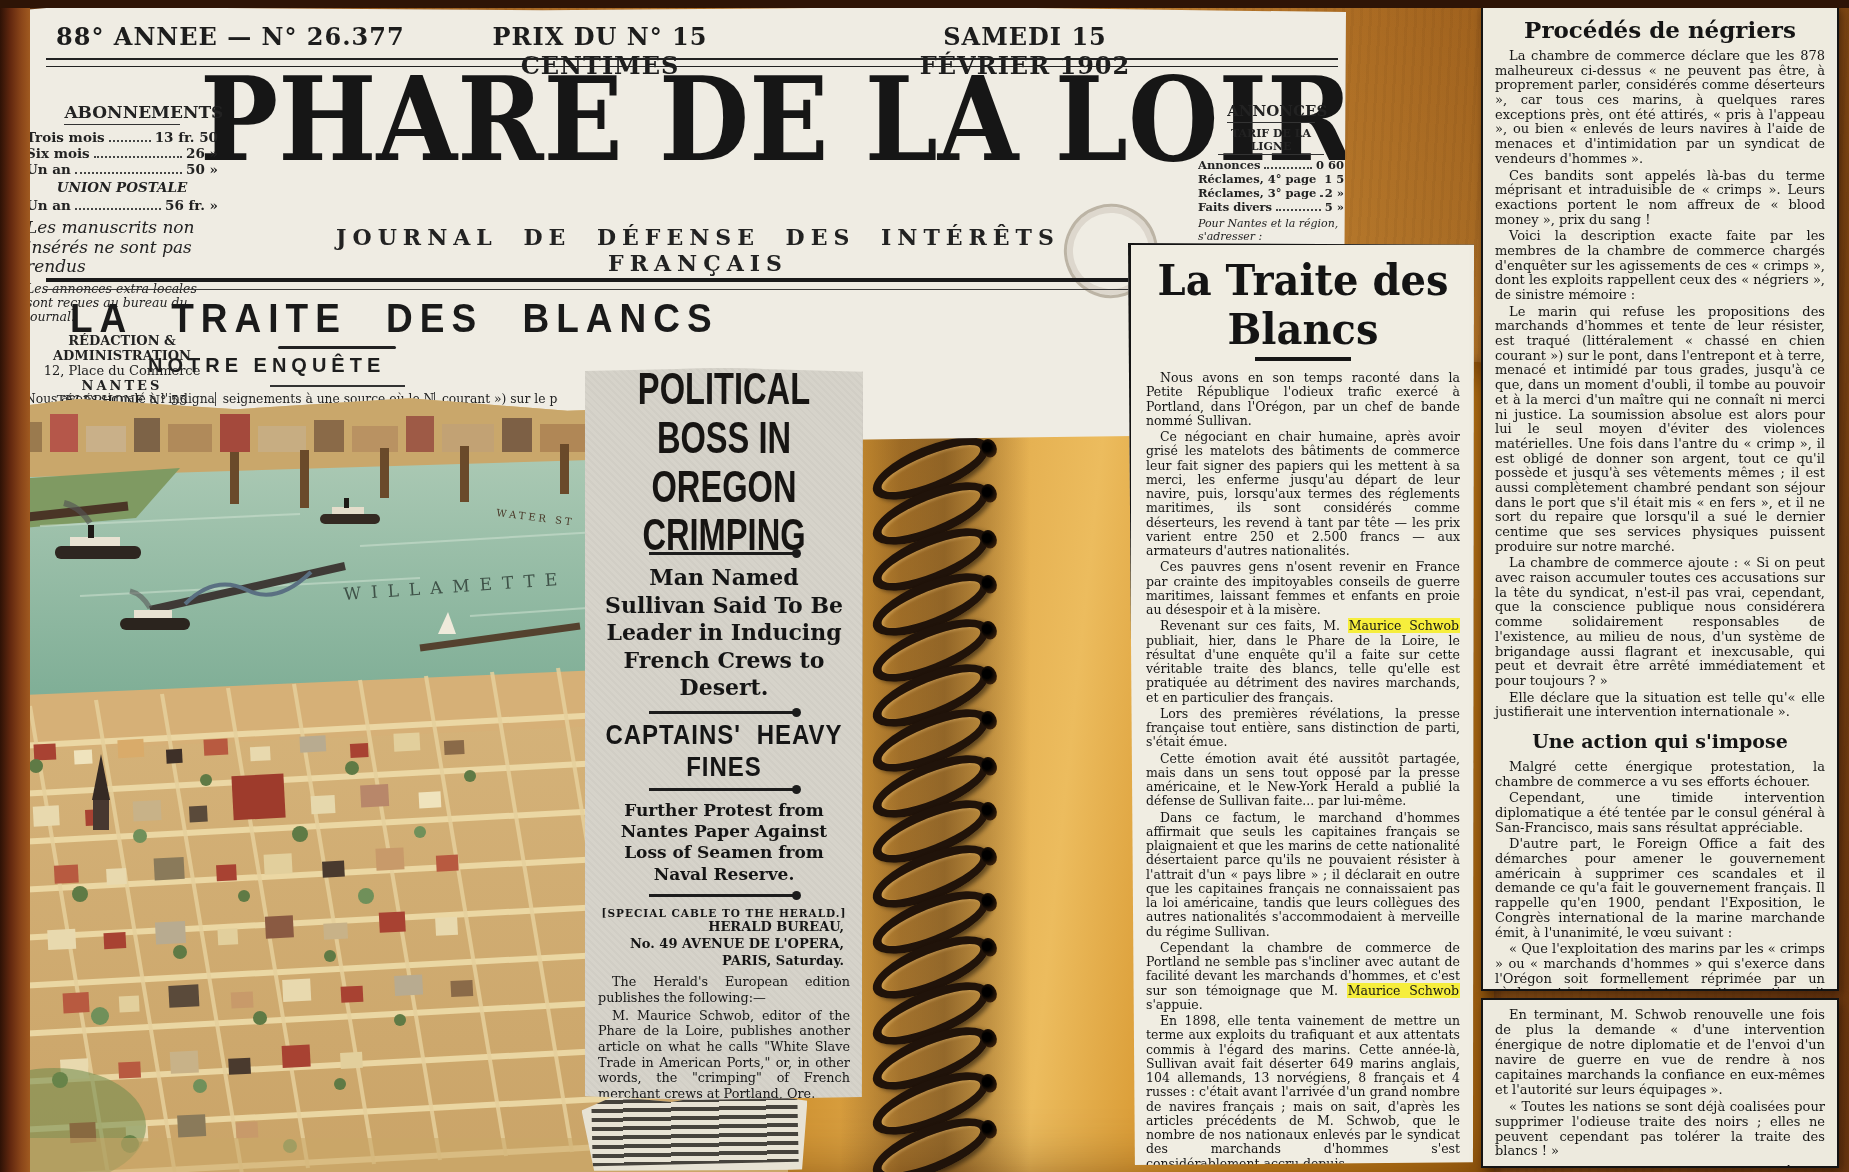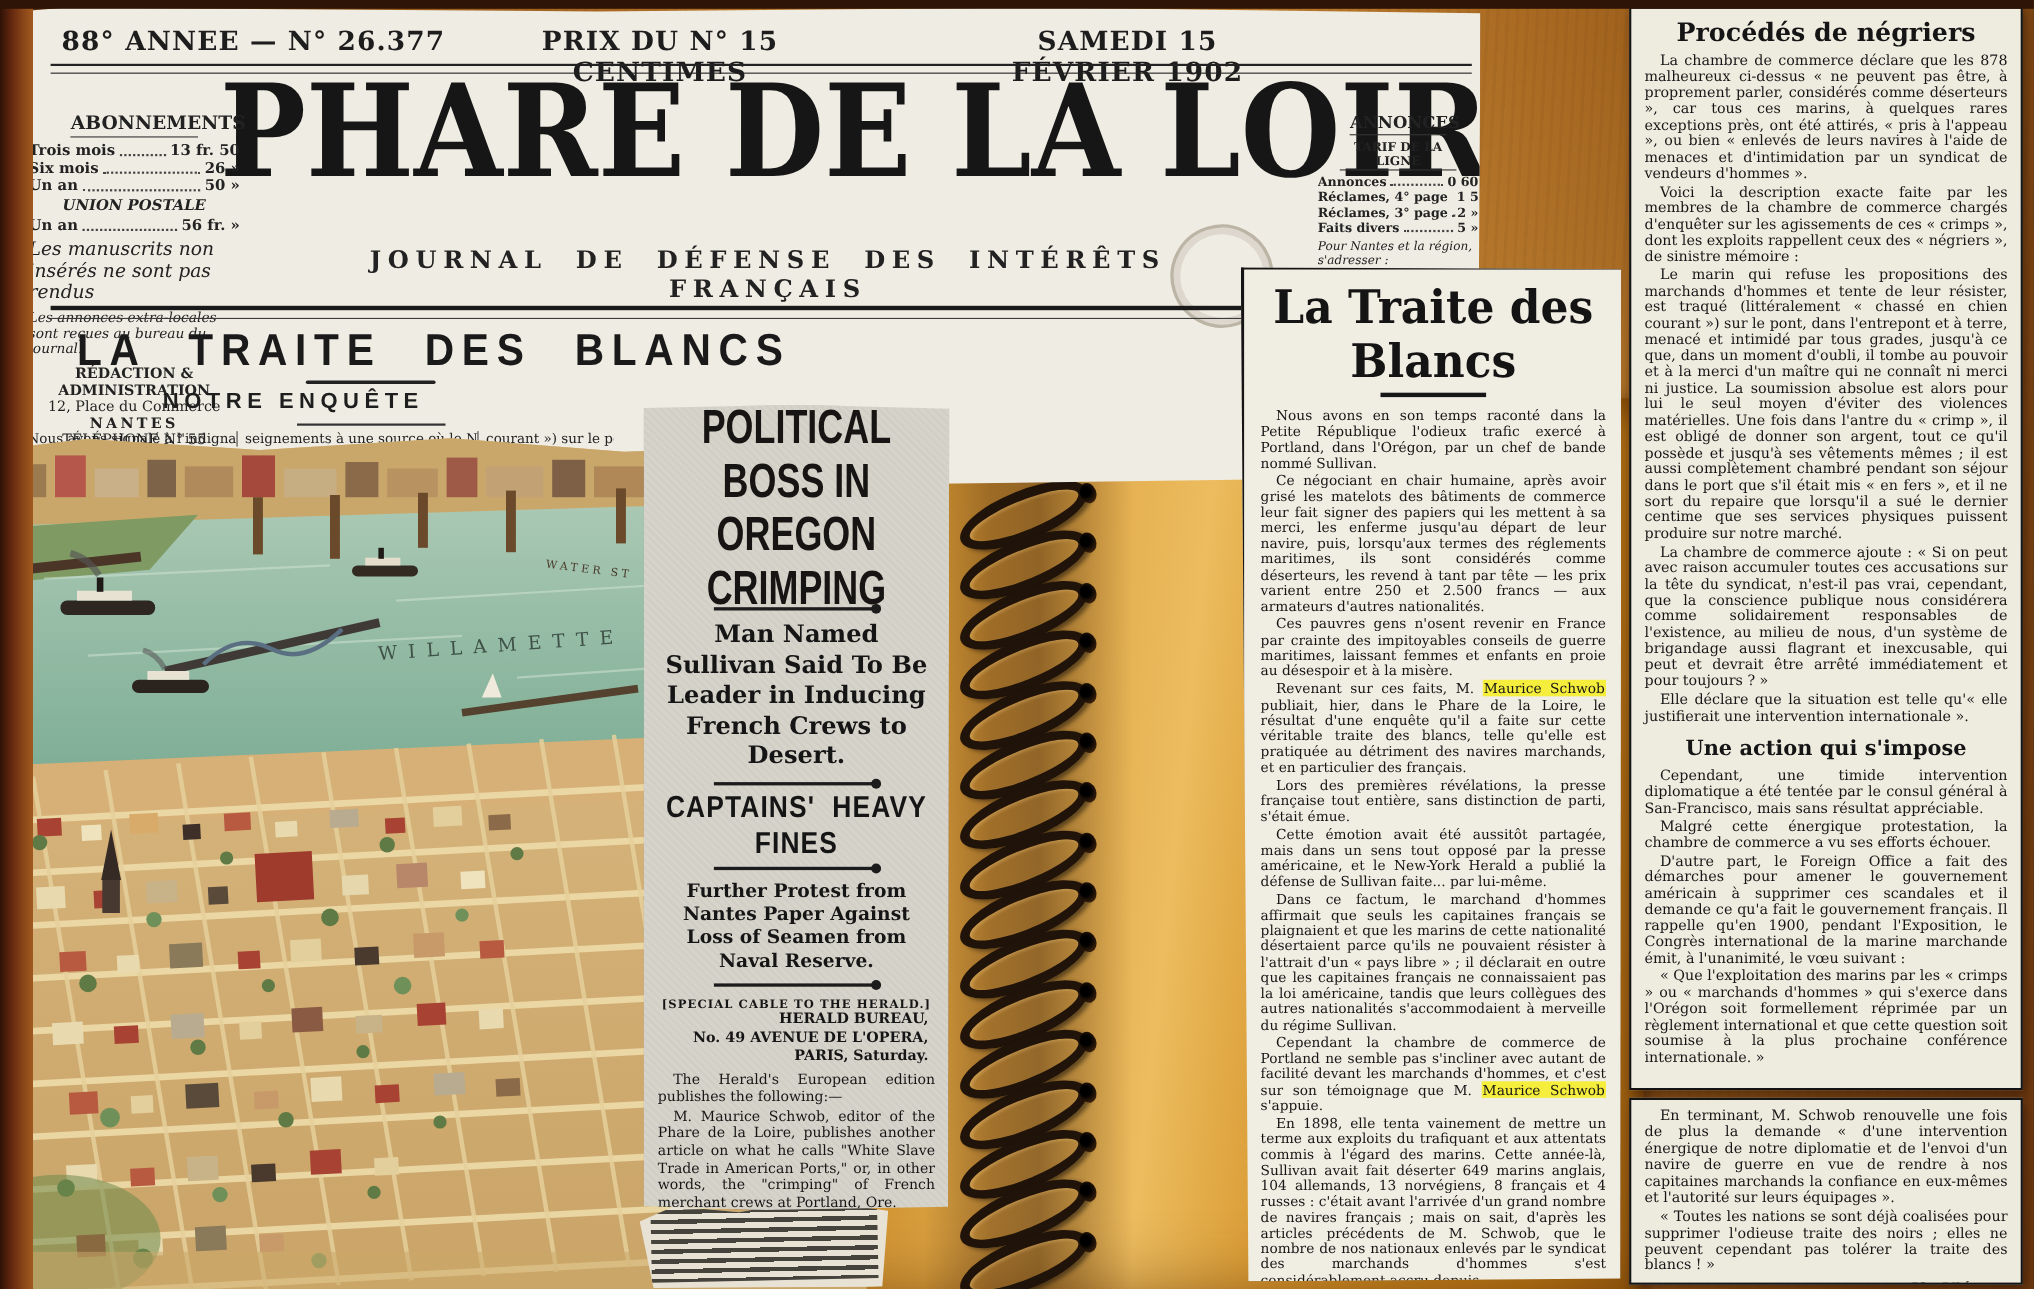--- a/index.html
+++ b/index.html
@@ -481,29 +481,30 @@
       <div>
           <p>En 1898, elle tenta vainement de mettre un terme aux exploits du trafiquant et aux attentats commis à l'égard des marins. Cette année-là, Sullivan avait fait déserter 649 marins anglais, 104 allemands, 13 norvégiens, 8 français et 4 russes : c'était avant l'arrivée d'un grand nombre de navires français ; mais on sait, d'après les articles précédents de M. Schwob, que le nombre de nos nationaux enlevés par le syndicat des marchands d'hommes s'est considérablement accru depuis.</p>
         </div>
     </div>
   </div>
 
   <div class="clip pr">
     <div class="pr-title">Procédés de négriers</div>
     <div class="pr-body">
         <p>La chambre de commerce déclare que les 878 malheureux ci-dessus « ne peuvent pas être, à proprement parler, considérés comme déserteurs », car tous ces marins, à quelques rares exceptions près, ont été attirés, « pris à l'appeau », ou bien « enlevés de leurs navires à l'aide de menaces et d'intimidation par un syndicat de vendeurs d'hommes ».</p>
+        <p>Ces bandits sont appelés là-bas du terme méprisant et intraduisible de « crimps ». Leurs exactions portent le nom affreux de « blood money », prix du sang !</p>
         <p>Voici la description exacte faite par les membres de la chambre de commerce chargés d'enquêter sur les agissements de ces « crimps », dont les exploits rappellent ceux des « négriers », de sinistre mémoire :</p>
         <p>Le marin qui refuse les propositions des marchands d'hommes et tente de leur résister, est traqué (littéralement « chassé en chien courant ») sur le pont, dans l'entrepont et à terre, menacé et intimidé par tous grades, jusqu'à ce que, dans un moment d'oubli, il tombe au pouvoir et à la merci d'un maître qui ne connaît ni merci ni justice. La soumission absolue est alors pour lui le seul moyen d'éviter des violences matérielles. Une fois dans l'antre du « crimp », il est obligé de donner son argent, tout ce qu'il possède et jusqu'à ses vêtements mêmes ; il est aussi complètement chambré pendant son séjour dans le port que s'il était mis « en fers », et il ne sort du repaire que lorsqu'il a sué le dernier centime que ses services physiques puissent produire sur notre marché.</p>
         <p>La chambre de commerce ajoute : « Si on peut avec raison accumuler toutes ces accusations sur la tête du syndicat, n'est-il pas vrai, cependant, que la conscience publique nous considérera comme solidairement responsables de l'existence, au milieu de nous, d'un système de brigandage aussi flagrant et inexcusable, qui peut et devrait être arrêté immédiatement et pour toujours ? »</p>
         <p>Elle déclare que la situation est telle qu'« elle justifierait une intervention internationale ».</p>
       </div>
     <div class="pr-sub">Une action qui s'impose</div>
     <div class="pr-body">
+        <p>Malgré cette énergique protestation, la chambre de commerce a vu ses efforts échouer.</p>
         <p>Cependant, une timide intervention diplomatique a été tentée par le consul général à San-Francisco, mais sans résultat appréciable.</p>
-        <p>Malgré cette énergique protestation, la chambre de commerce a vu ses efforts échouer.</p>
         <p>D'autre part, le Foreign Office a fait des démarches pour amener le gouvernement américain à supprimer ces scandales et il demande ce qu'a fait le gouvernement français. Il rappelle qu'en 1900, pendant l'Exposition, le Congrès international de la marine marchande émit, à l'unanimité, le vœu suivant :</p>
         <p>« Que l'exploitation des marins par les « crimps » ou « marchands d'hommes » qui s'exerce dans l'Orégon soit formellement réprimée par un règlement international et que cette question soit soumise à la plus prochaine conférence internationale. »</p>
       </div>
   </div>
 
   <div class="clip et">
     <div class="et-body">
         <p>En terminant, M. Schwob renouvelle une fois de plus la demande « d'une intervention énergique de notre diplomatie et de l'envoi d'un navire de guerre en vue de rendre à nos capitaines marchands la confiance en eux-mêmes et l'autorité sur leurs équipages ».</p>
         <p>« Toutes les nations se sont déjà coalisées pour supprimer l'odieuse traite des noirs ; elles ne peuvent cependant pas tolérer la traite des blancs ! »</p>
       </div>

